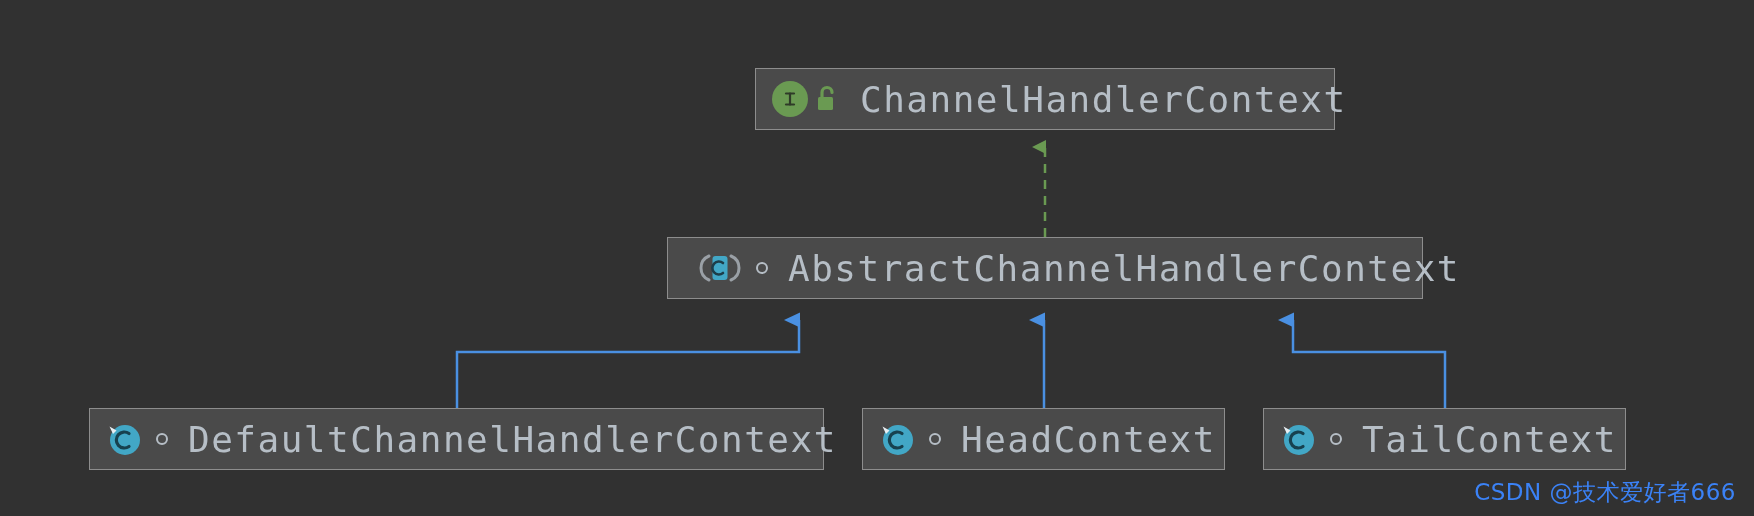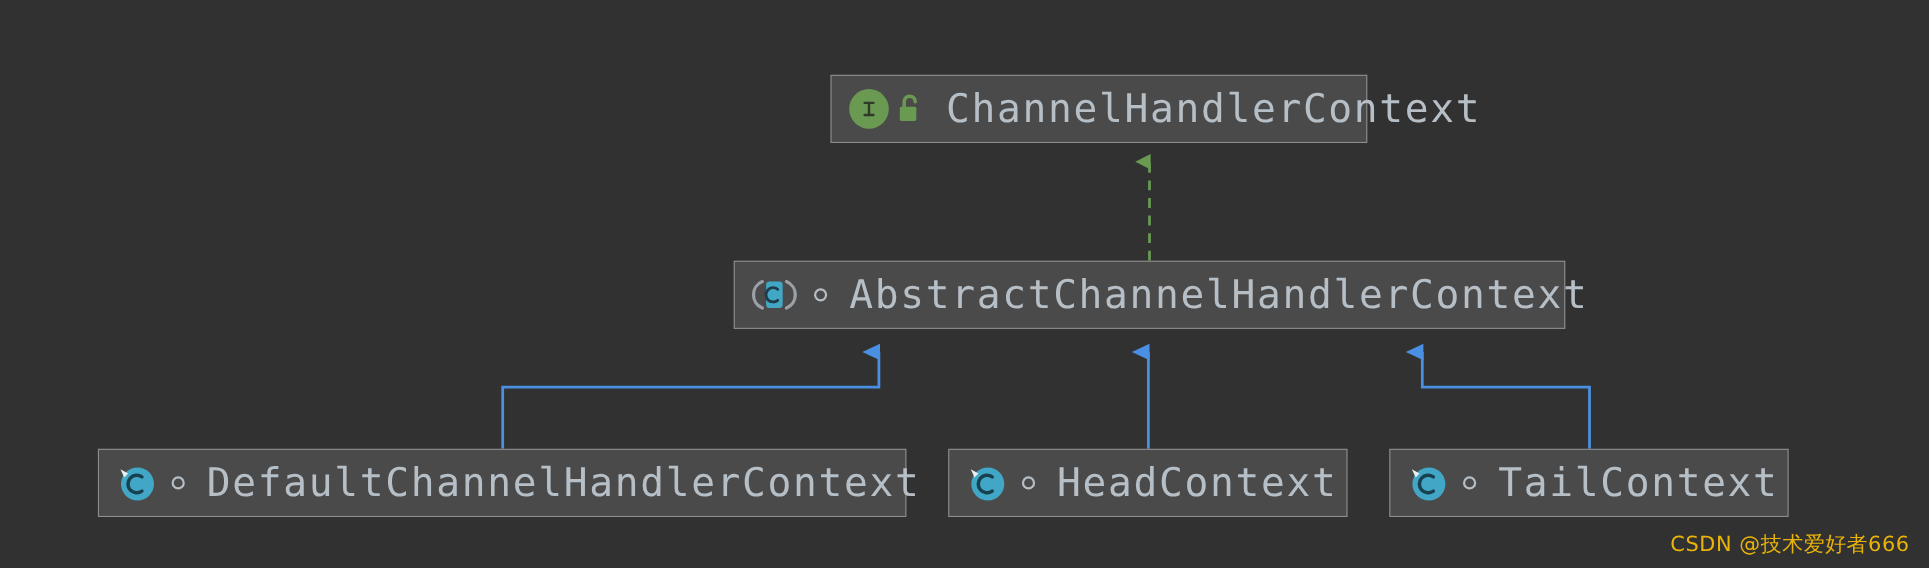--- a/index.html
+++ b/index.html
@@ -87,23 +87,23 @@
     left: 0; top: 0;
     width: 1754px; height: 516px;
     pointer-events: none;
   }
 
   
   .watermark {
     position: absolute;
     right: 18px;
     bottom: 8px;
-    color: #eab308;
+    color: #3b82f6;
     font-family: "DejaVu Sans", "Liberation Sans", sans-serif;
-    font-size: 19px;
+    font-size: 23px;
     letter-spacing: 0.5px;
   }
 </style>
 </head>
 <body>
 
 <div id="canvas">
 
   <svg id="edges" viewBox="0 0 1754 516" width="1754" height="516">
     <defs>
@@ -125,21 +125,21 @@
 
     <g>
       <path d="M 1044 408 L 1044 320" fill="none" stroke="#4a90e2" stroke-width="2.5" marker-end="url(#arrow-blue)"></path>
     </g>
 
     <g>
       <path d="M 1445 408 L 1445 352 L 1293 352 L 1293 320" fill="none" stroke="#4a90e2" stroke-width="2.5" marker-end="url(#arrow-blue)"></path>
     </g>
   </svg>
 
-  <div class="node" style="left:755px; top:68px; width:488px; height:62px; font-size:36px;justify-content:space-between;">
+  <div class="node" style="left:755px; top:68px; width:580px; height:62px; font-size:36px;justify-content:space-between;">
     <span class="icon-slot">
       <span class="icon-interface">
         <svg width="20" height="20" viewBox="0 0 20 20">
           <g fill="none" stroke="#2f3b28" stroke-width="2.2" stroke-linecap="round">
             <line x1="6" y1="4.5" x2="14" y2="4.5"></line>
             <line x1="10" y1="4.5" x2="10" y2="15.5"></line>
             <line x1="6" y1="15.5" x2="14" y2="15.5"></line>
           </g>
         </svg>
       </span>
@@ -147,21 +147,21 @@
     <span class="icon-unlock">
       <svg width="26" height="30" viewBox="0 0 26 30">
         <path d="M8 13 V8.5 a5 5 0 0 1 10 0" fill="none" stroke="#6a9a52" stroke-width="3.2" stroke-linecap="round"></path>
         <rect x="4" y="13" width="15" height="13" rx="1.5" fill="#6a9a52"></rect>
       </svg>
     </span>
     <span class="gap-md"></span>
     <span class="node-label">ChannelHandlerContext</span>
   </div>
 
-  <div class="node" style="left:667px; top:237px; width:756px; height:62px; font-size:36px; padding:0 14px;">
+  <div class="node" style="left:667px; top:237px; width:756px; height:62px; font-size:36px; padding:0 30px;">
     <span class="icon-abstract">
       <svg width="44" height="38" viewBox="0 0 44 38">
 
         <path d="M11 7 a13 13 0 0 0 0 24" fill="none" stroke="#9aa0a6" stroke-width="3" stroke-linecap="round"></path>
 
         <path d="M33 7 a13 13 0 0 1 0 24" fill="none" stroke="#9aa0a6" stroke-width="3" stroke-linecap="round"></path>
 
         <rect x="14.5" y="7" width="15" height="24" rx="3" fill="#42a7c6"></rect>
 
         <path d="M25 14 a6.5 6.5 0 1 0 0 10" fill="none" stroke="#1d3d49" stroke-width="2.6" stroke-linecap="round"></path>

